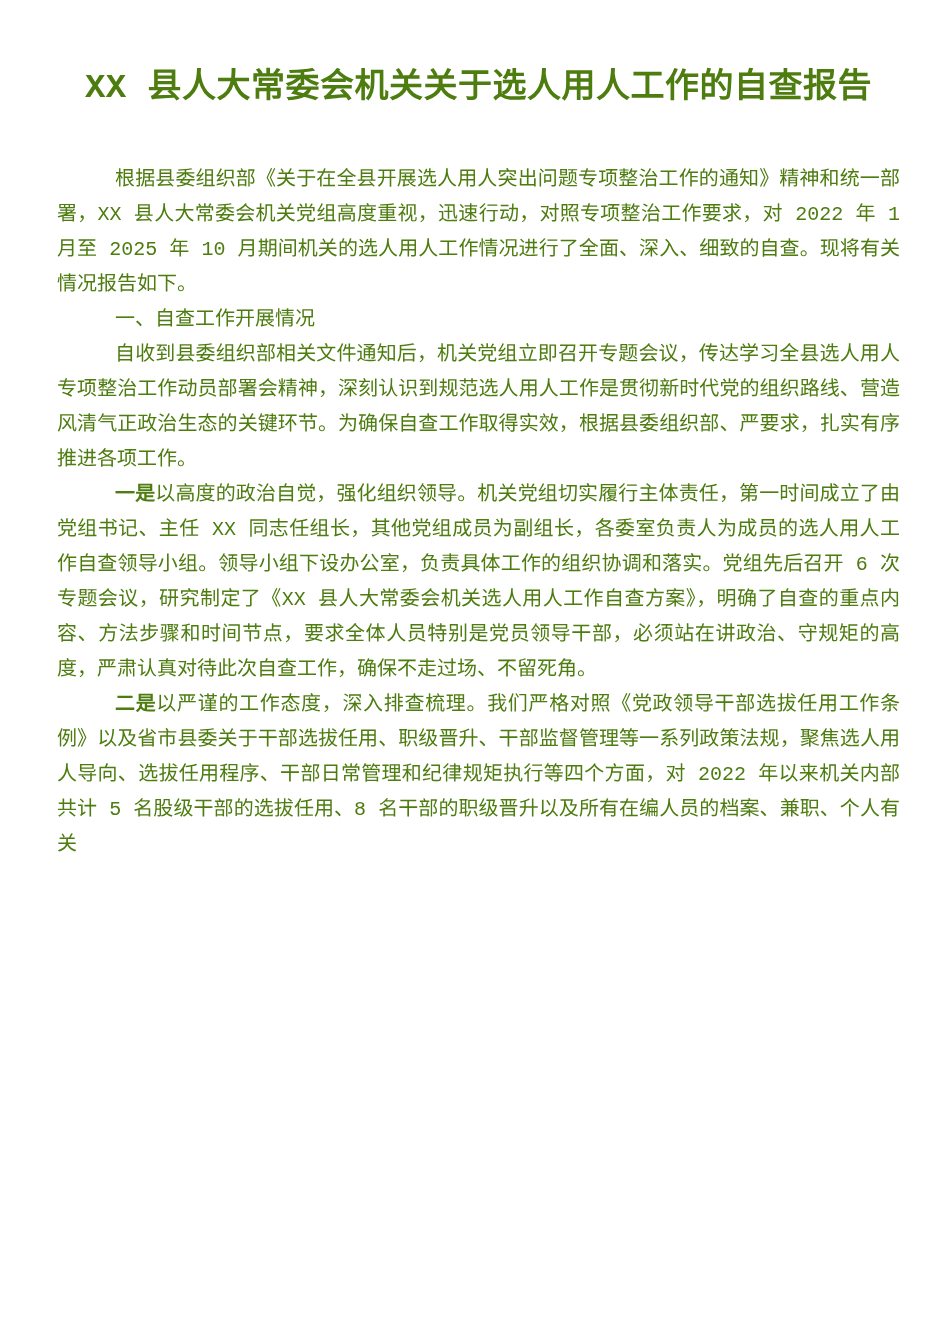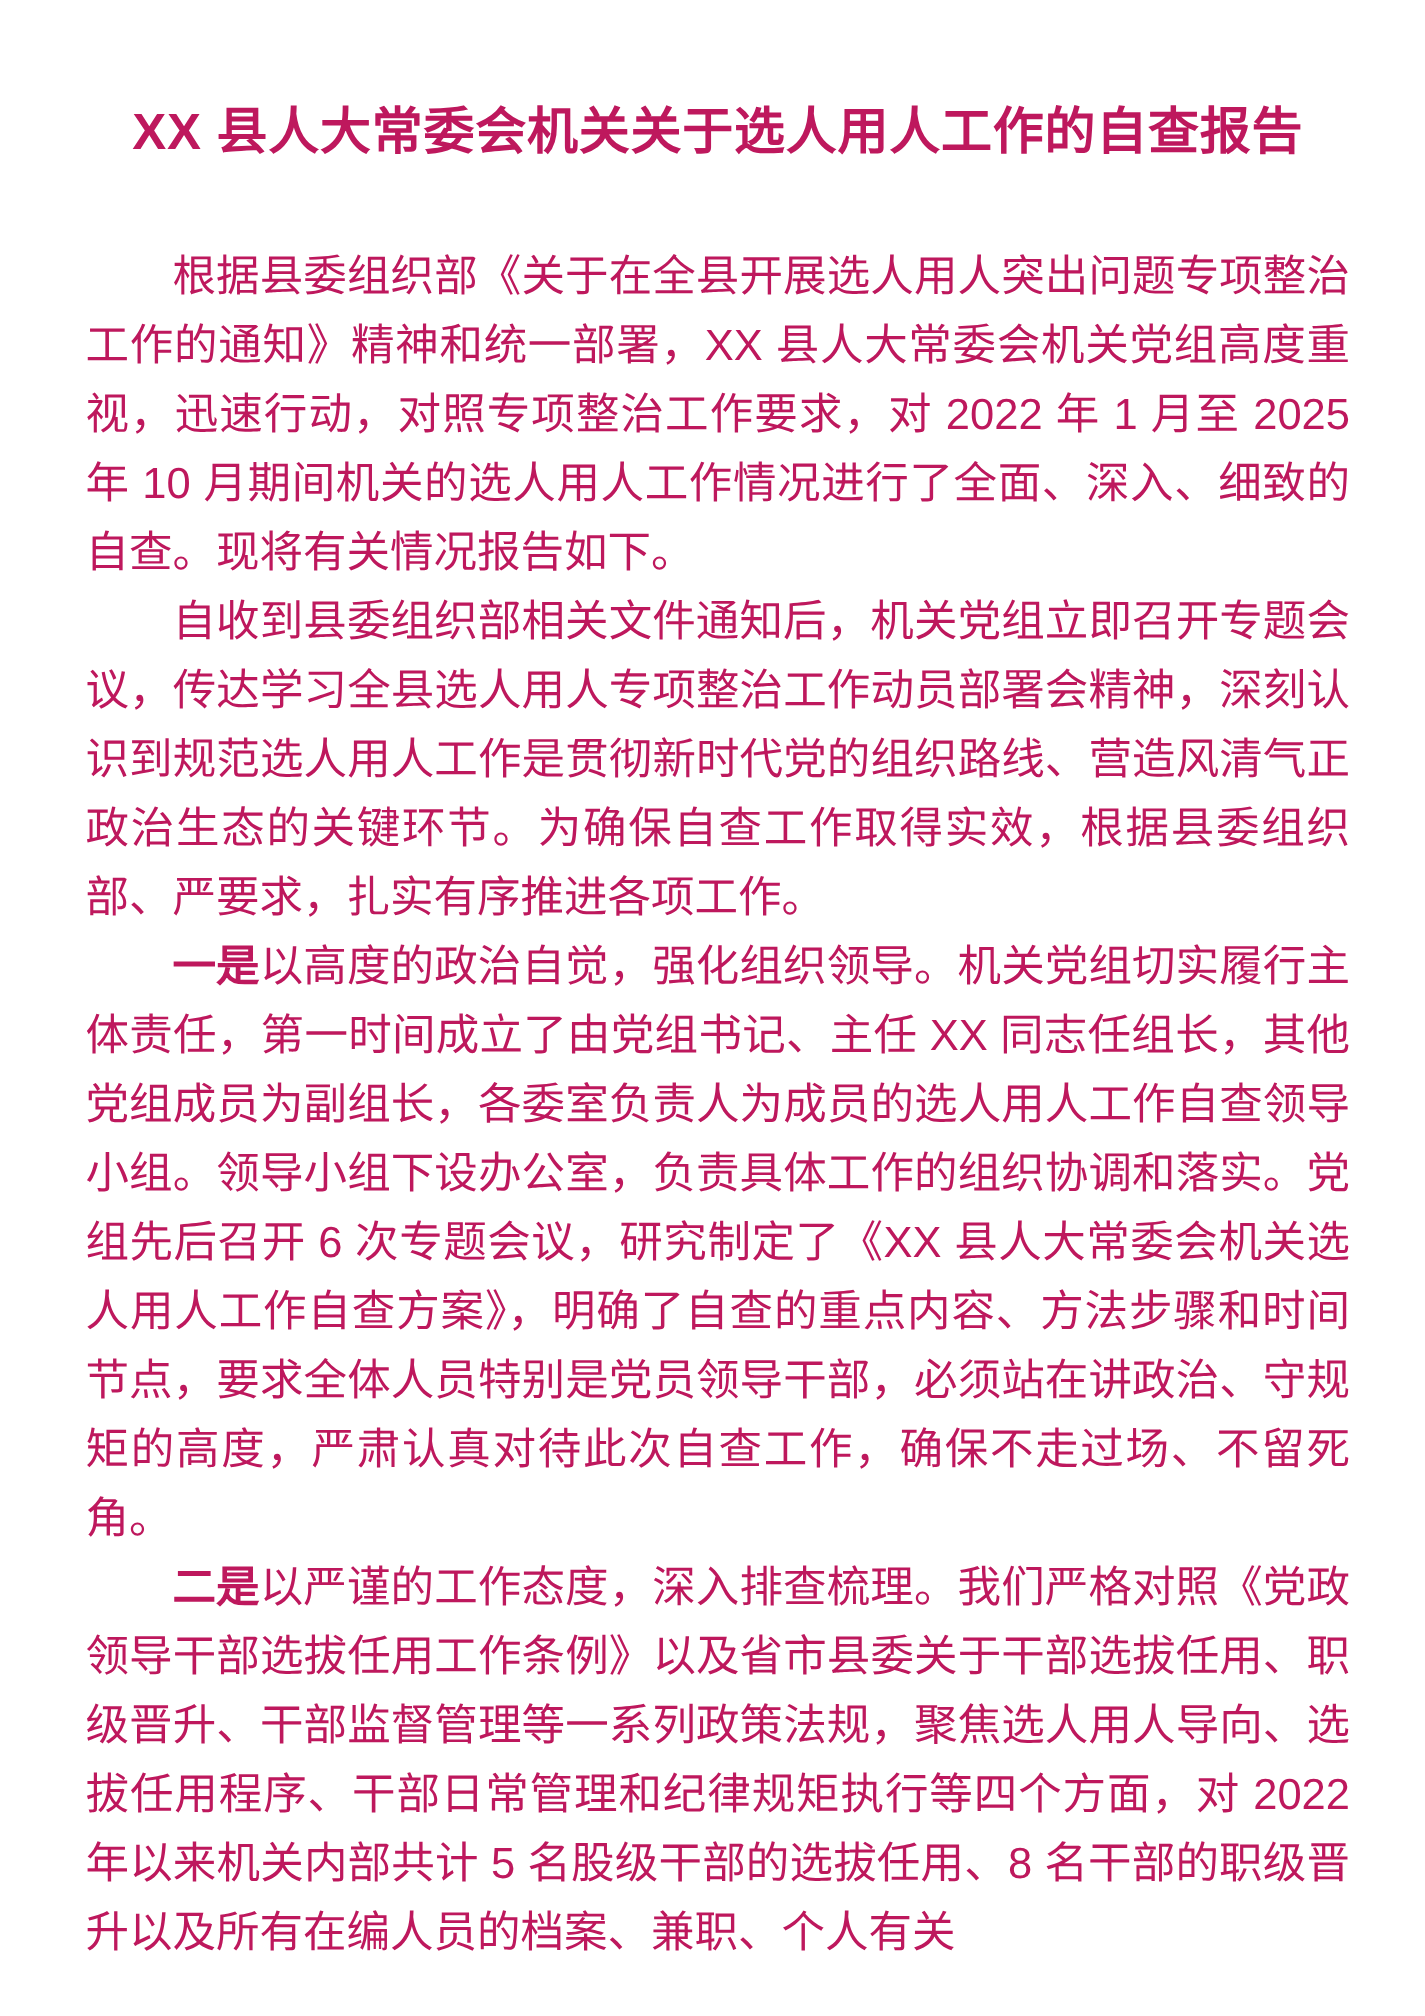--- a/index.html
+++ b/index.html
@@ -6,56 +6,57 @@
     margin: 0;
     padding: 0;
     background: #ffffff;
   }
   .page {
     position: relative;
     width: 950px;
     height: 1344px;
     box-sizing: border-box;
     background: #ffffff;
-    color: #be185d;
+    color: #4d7c0f;
     padding: 58px 50px 0 57px;
     overflow: hidden;
-    font-family: Liberation Sans, sans-serif;
+    font-family: Liberation Mono, monospace;
   }
   .doc-title {
     margin: 0 0 44px 0;
     font-size: 34px;
     line-height: 60px;
     font-weight: 700;
     text-align: center;
     letter-spacing: 0.5px;
   }
   .doc-para {
     margin: 0;
-    font-size: 29px;
-    line-height: 46px;
+    font-size: 20px;
+    line-height: 35px;
     text-align: justify;
     text-justify: inter-ideograph;
     text-indent: 58px;
     word-break: break-all;
     font-weight: 400;
   }
   .doc-para strong {
     font-weight: 700;
   }
 </style>
 </head>
 <body>
 
 <div class="page">
 
   <h1 class="doc-title">XX 县人大常委会机关关于选人用人工作的自查报告</h1>
 
   <p class="doc-para">根据县委组织部《关于在全县开展选人用人突出问题专项整治工作的通知》精神和统一部署，XX 县人大常委会机关党组高度重视，迅速行动，对照专项整治工作要求，对 2022 年 1 月至 2025 年 10 月期间机关的选人用人工作情况进行了全面、深入、细致的自查。现将有关情况报告如下。</p>
 
+  <p class="doc-para">一、自查工作开展情况</p>
 
   <p class="doc-para">自收到县委组织部相关文件通知后，机关党组立即召开专题会议，传达学习全县选人用人专项整治工作动员部署会精神，深刻认识到规范选人用人工作是贯彻新时代党的组织路线、营造风清气正政治生态的关键环节。为确保自查工作取得实效，根据县委组织部、严要求，扎实有序推进各项工作。</p>
 
   <p class="doc-para"><strong>一是</strong><span>以高度的政治自觉，强化组织领导。机关党组切实履行主体责任，第一时间成立了由党组书记、主任 XX 同志任组长，其他党组成员为副组长，各委室负责人为成员的选人用人工作自查领导小组。领导小组下设办公室，负责具体工作的组织协调和落实。党组先后召开 6 次专题会议，研究制定了《XX 县人大常委会机关选人用人工作自查方案》，明确了自查的重点内容、方法步骤和时间节点，要求全体人员特别是党员领导干部，必须站在讲政治、守规矩的高度，严肃认真对待此次自查工作，确保不走过场、不留死角。</span></p>
 
   <p class="doc-para"><strong>二是</strong><span>以严谨的工作态度，深入排查梳理。我们严格对照《党政领导干部选拔任用工作条例》以及省市县委关于干部选拔任用、职级晋升、干部监督管理等一系列政策法规，聚焦选人用人导向、选拔任用程序、干部日常管理和纪律规矩执行等四个方面，对 2022 年以来机关内部共计 5 名股级干部的选拔任用、8 名干部的职级晋升以及所有在编人员的档案、兼职、个人有关</span></p>
 
 </div>
 
 </body></html>

